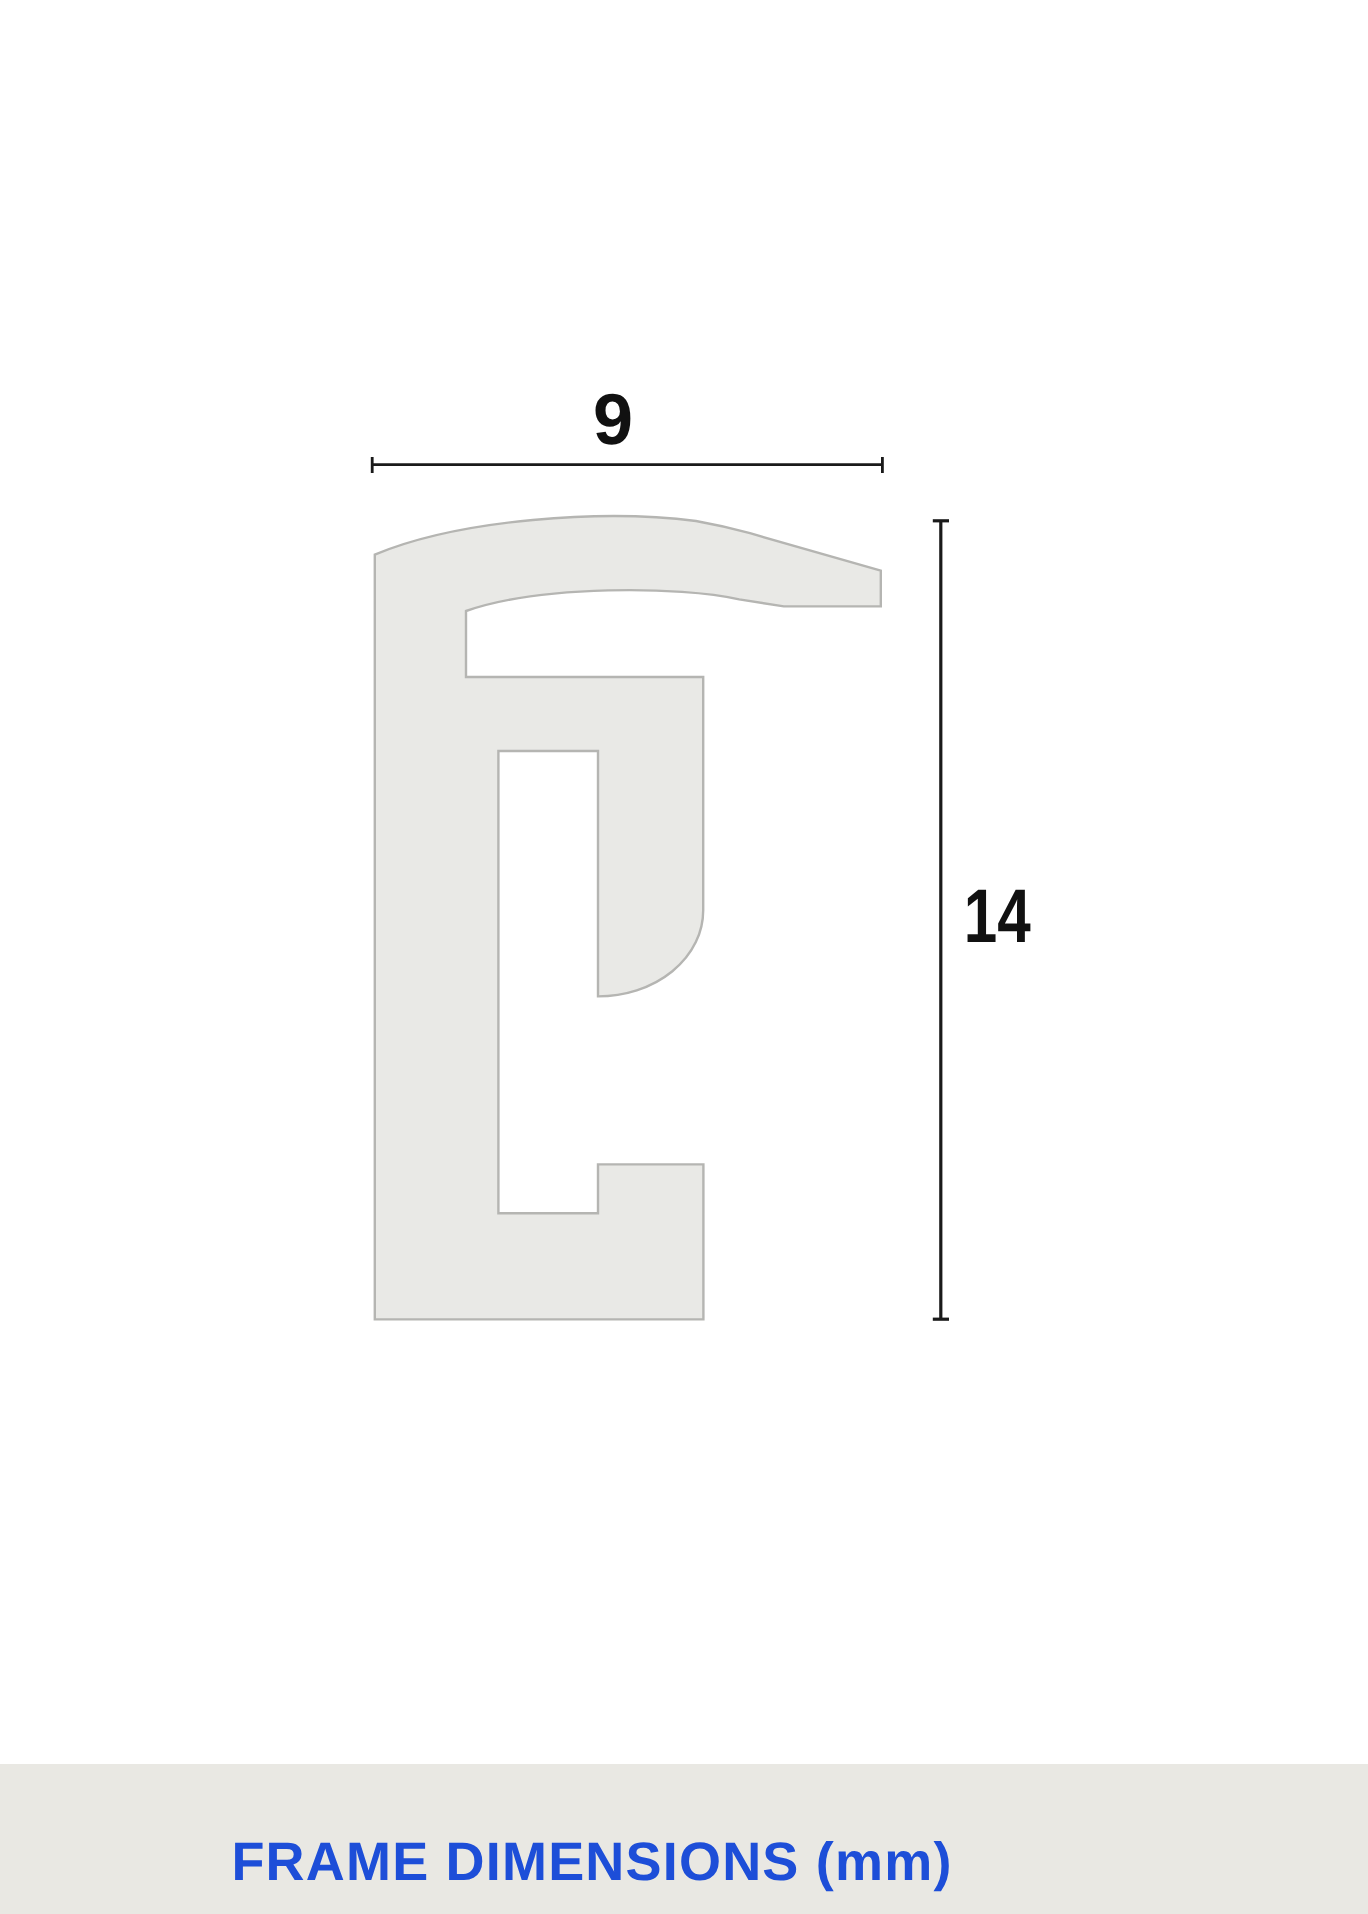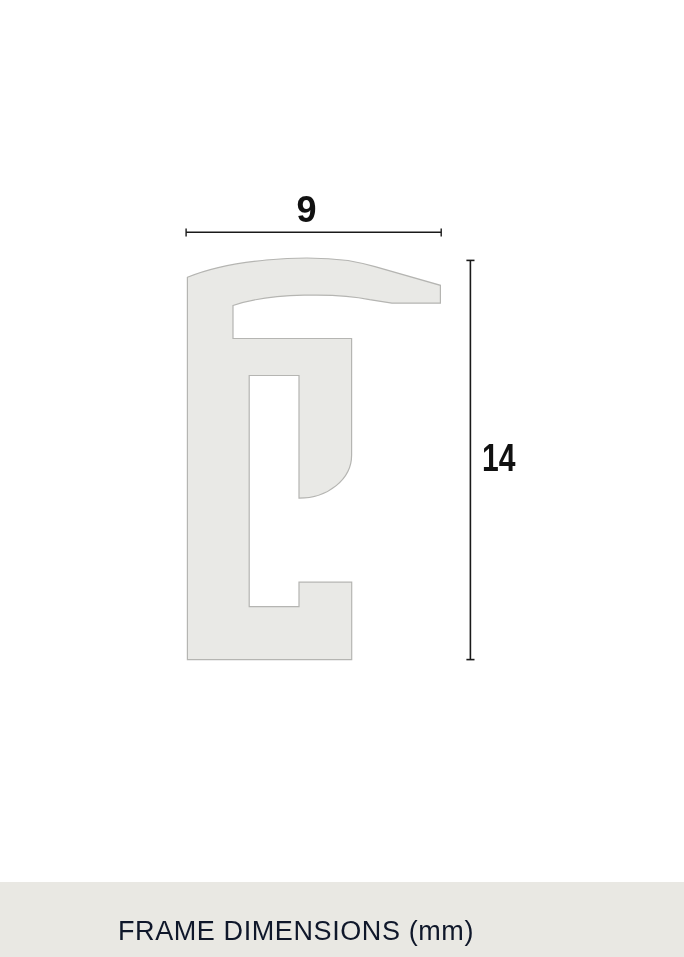--- a/index.html
+++ b/index.html
@@ -1,19 +1,19 @@
 <!DOCTYPE html>
 <html><head>
 <meta charset="utf-8">
 <style>
   html,body{margin:0;padding:0;}
   body{width:684px;height:957px;background:#ffffff;font-family:"Liberation Sans",sans-serif;overflow:hidden;position:relative;}
   svg{position:absolute;top:0;left:0;display:block;}
   .band{position:absolute;left:0;top:882px;width:684px;height:75px;background:#e9e8e3;}
-  .bandtext{position:absolute;left:0;top:916px;width:592px;text-align:center;font-size:27px;color:#0f172a;letter-spacing:0.6px;font-weight:400;}
+  .bandtext{position:absolute;left:0;top:916px;width:592px;text-align:center;font-size:27px;color:#1d4ed8;letter-spacing:0.6px;font-weight:700;}
 </style>
 </head>
 <body>
 
 <svg width="684" height="882" viewBox="0 0 684 882">
 
   <path d="M 187.4,659.7
            L 187.4,277.3
            C 230,259.5 302,254.5 348,260.5
            Q 362,263 375,266.6

